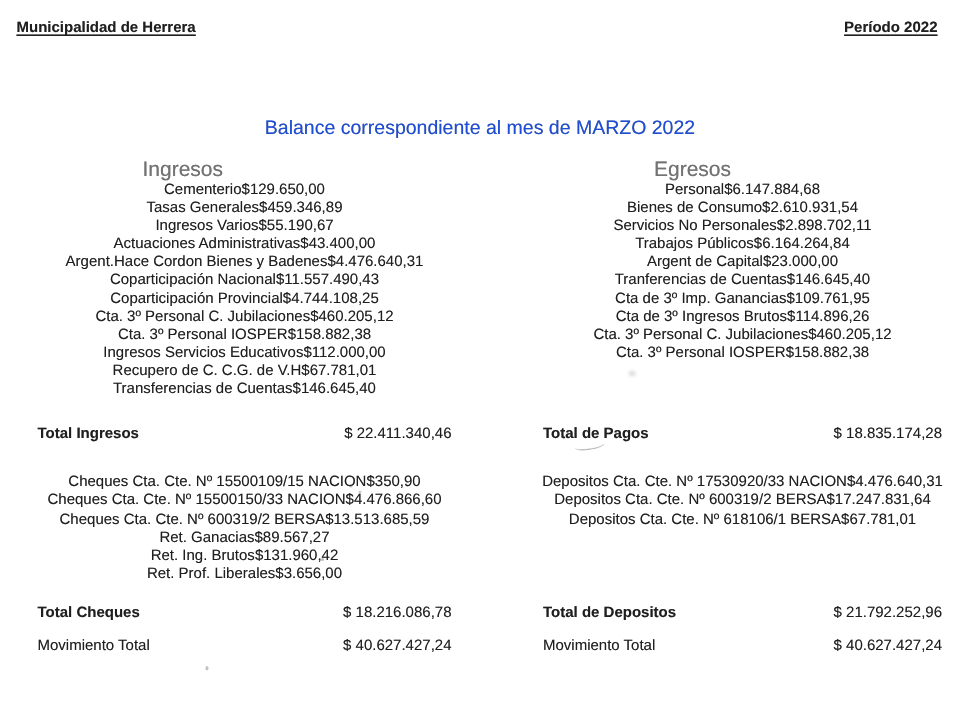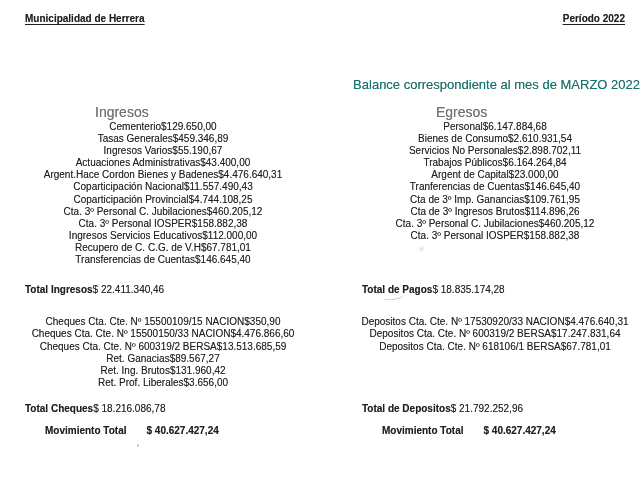--- a/index.html
+++ b/index.html
@@ -3,47 +3,47 @@
 <meta charset="utf-8">
 <style>
   * { margin:0; padding:0; box-sizing:border-box; }
   html,body { background:#fff; }
   .page {
     position:relative; width:640px; height:477px; background:#ffffff;
     font-family:"Liberation Sans", sans-serif; color:#1f1f1f;
     overflow:hidden; text-shadow:0 0 .4px rgba(45,45,45,.5);
   }
   .underline { text-decoration:underline; text-underline-offset:2px; }
-  .org    { position:absolute; left:25px; top:13px; font-size:10px; font-weight:bold; white-space:nowrap; }
+  .org    { position:absolute; left:11px; top:13px; font-size:10px; font-weight:bold; white-space:nowrap; }
   .period { position:absolute; right:15px; top:13px; font-size:10px; font-weight:bold; white-space:nowrap; }
-  .title  { position:absolute; top:77px; left:0; width:100%; text-align:right; font-size:13px; color:#0f766e; }
+  .title  { position:absolute; top:77px; left:0; width:100%; text-align:center; font-size:13px; color:#1d4ed8; }
 
   .col { position:absolute; top:0; height:100%; }
   .col-left  { left:25px;  width:276px; }
   .col-right { left:362px; width:266px; }
 
   .col-heading { position:absolute; top:104px; font-size:14px; color:#737373; }
   .col-left  .col-heading { left:70px; }
   .col-right .col-heading { left:74px; }
 
   .rows { position:absolute; left:0; right:0; }
   .block1 { top:121px; }
   .block2 { top:316px; }
   .row { display:flex; justify-content:center; align-items:baseline;
          font-size:10px; line-height:12.1px; white-space:nowrap; }
   .block2 .row { line-height:12.3px; }
   .val { text-align:right; }
 
   .total-row { position:absolute; left:0; right:0; display:flex;
-               font-size:10px; white-space:nowrap; }
+               justify-content:space-between; font-size:10px; white-space:nowrap; }
   .total-1 { top:284px; }
   .total-2 { top:403px; }
   .total-row .lbl { font-weight:bold; }
   .movimiento { top:425px; }
-  .movimiento .lbl, .movimiento .val { font-weight:bold;margin-left:20px; }
+  .movimiento .lbl, .movimiento .val { font-weight:normal; }
 
   
   .artifact { position:absolute; pointer-events:none; }
   .a1 { left:383px; top:294px; width:20px; height:6px;
         border-bottom:1px solid rgba(70,70,70,.35); border-radius:0 0 60% 60%;
         transform:rotate(-9deg); }
   .a2 { left:419px; top:247px; width:5px; height:4px; background:rgba(90,90,90,.18);
         border-radius:50%; filter:blur(1px); }
   .a3 { left:233px; top:323px; width:2px; height:2px; background:rgba(60,60,60,.3); border-radius:50%; }
   .a4 { left:239px; top:327px; width:2px; height:2px; background:rgba(60,60,60,.25); border-radius:50%; }

